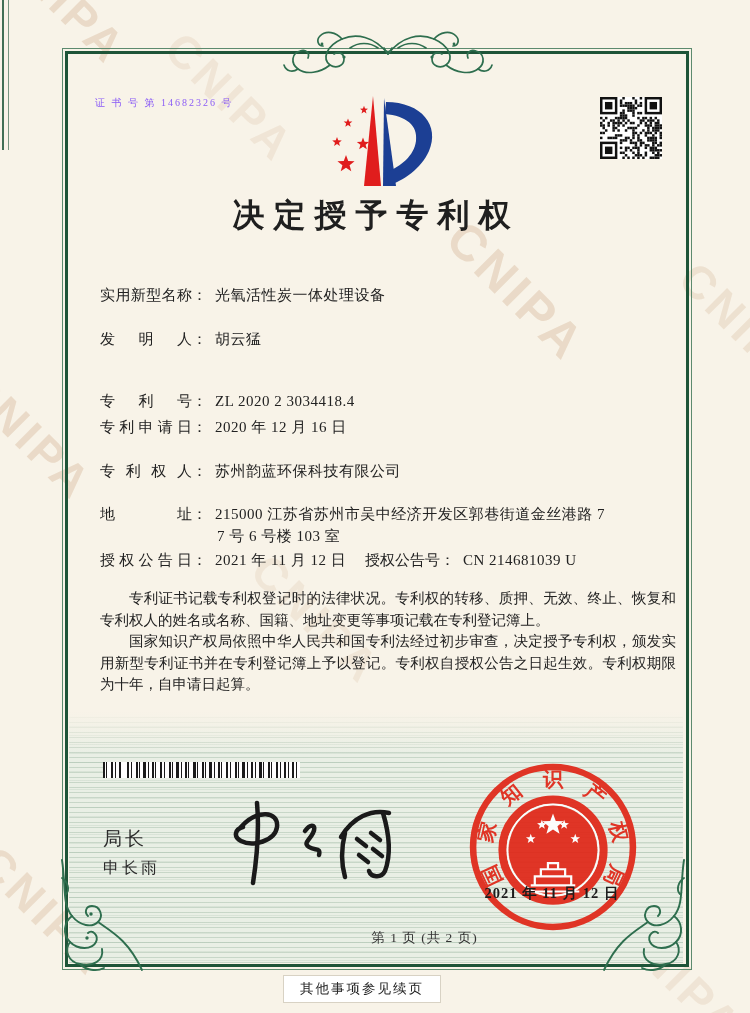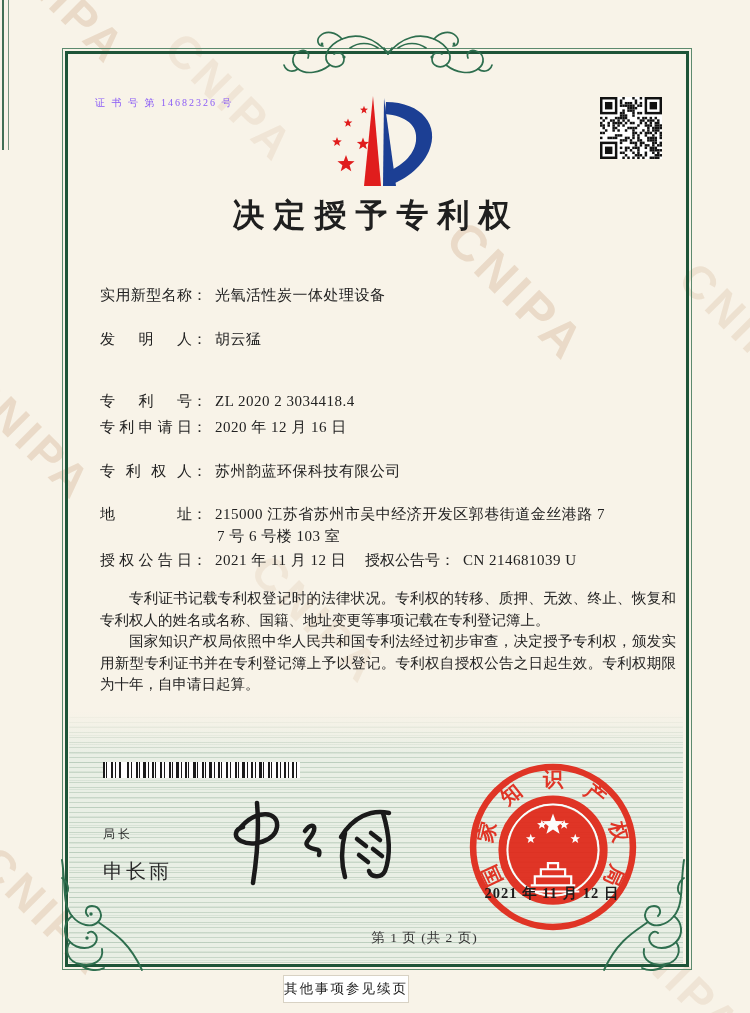--- a/index.html
+++ b/index.html
@@ -53,30 +53,30 @@
   .f-colon{display:inline-block;margin-right:8px;}
   .f-value{letter-spacing:.5px;}
   .addr2{position:absolute;left:117px;top:22px;letter-spacing:.5px;}
   .pair2{position:absolute;left:265px;top:0;}
   .paras{position:absolute;left:100px;top:588px;width:576px;z-index:4;
     font-size:14.5px;line-height:21.5px;text-align:justify;color:#222;}
   .paras p{margin:0;text-indent:2em;}
   .barcode{position:absolute;left:103px;top:762px;width:197px;height:16px;z-index:4;
     background:
       repeating-linear-gradient(90deg,#1b1b1b 0 1.5px,#fff 1.5px 3px,#1b1b1b 3px 4px,#fff 4px 7.5px,#1b1b1b 7.5px 10px,#fff 10px 12px,#1b1b1b 12px 13px,#fff 13px 16.5px),#fff;}
-  .director-title{position:absolute;left:103px;top:826px;font-size:12px;letter-spacing:3px;z-index:4;}
-  .director-name{position:absolute;left:103px;top:858px;font-size:20px;letter-spacing:3px;z-index:4;}
+  .director-title{position:absolute;left:103px;top:826px;font-size:19px;letter-spacing:3px;z-index:4;}
+  .director-name{position:absolute;left:103px;top:858px;font-size:16px;letter-spacing:3px;z-index:4;}
   .sig{position:absolute;left:213px;top:797px;width:190px;height:92px;z-index:4;}
   .seal{position:absolute;left:466px;top:760px;width:174px;height:174px;z-index:5;opacity:.93;}
   .seal-char{font:700 20px "Liberation Serif","DejaVu Serif",serif;fill:#e02718;}
   .seal-date{position:absolute;left:452px;top:884px;width:200px;text-align:center;
     font-size:14.5px;font-weight:700;letter-spacing:1px;color:#1c1c1c;z-index:6;}
   .page-info{position:absolute;left:62px;top:929px;width:725px;text-align:center;
     font-size:13.5px;letter-spacing:1px;color:#333;z-index:4;}
-  .cont-box{position:absolute;left:283px;top:975px;padding:4px 0;background:#fff;
+  .cont-box{position:absolute;left:283px;top:975px;padding:4px 16px;background:#fff;
     border:1px solid #d8d2c4;font-size:13.5px;letter-spacing:2px;color:#222;z-index:4;}
 </style>
 </head>
 <body>
 
 <div class="page">
 
   <div class="edge-line"></div>
 
   <span class="wm wm-a">CNIPA</span>

